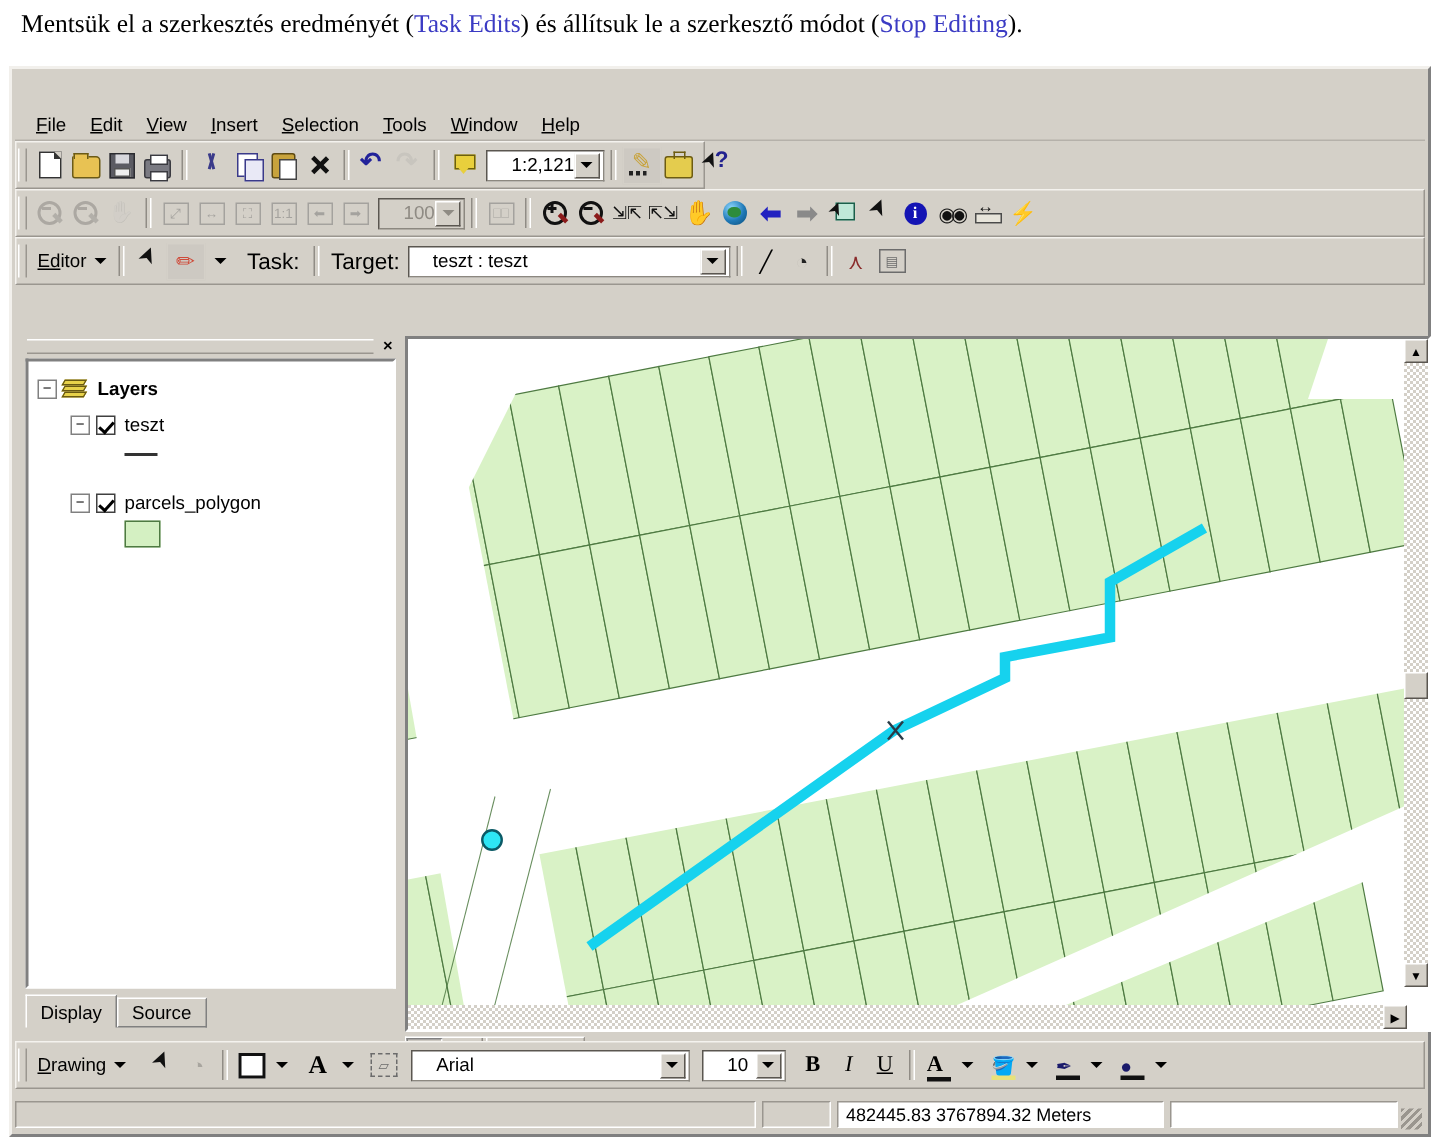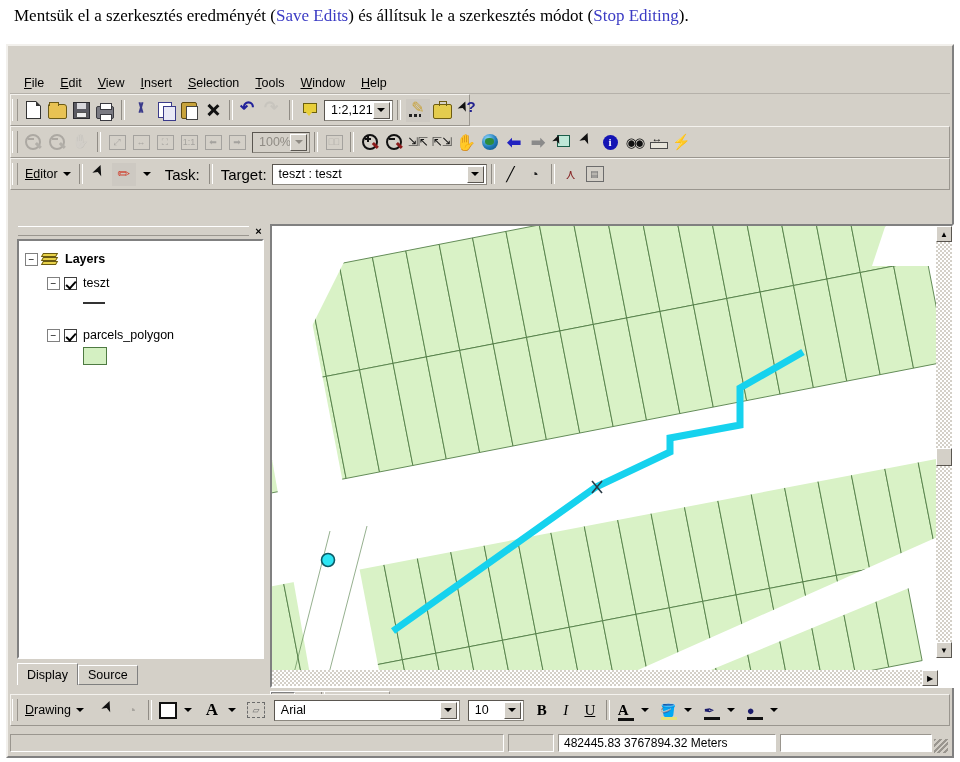--- a/index.html
+++ b/index.html
@@ -147,21 +147,21 @@
   .ic-meas::after{content:"↔";position:absolute;left:2px;top:-3px;font-size:11px;color:#111;}
   .ic-bolt{font-size:15px;color:#b9b9b9;}
   .ic-refresh{font-size:13px;color:#1a5fa8;}
   .ic-pause{font-size:10px;color:#222;}
 
   .combo{
     height:21px;background:#fff;border:1px solid #8c8880;
     border-top-color:#5a5650;border-left-color:#5a5650;
     display:flex;align-items:center;box-sizing:border-box;
   }
-  .combo .val{flex:1;font-size:12.5px;padding-left:6px;color:#000;white-space:nowrap;overflow:hidden;}
+  .combo .val{flex:1;font-size:12.5px;padding-left:16px;color:#000;white-space:nowrap;overflow:hidden;}
   .combo .arrow{
     width:17px;height:17px;margin-right:2px;background:#d4d0c8;flex:none;
     border:1px solid #fff;border-right-color:#5a5650;border-bottom-color:#5a5650;
     display:flex;align-items:center;justify-content:center;box-sizing:border-box;
   }
   .combo .arrow::after{content:"";border-width:4px 4px 0 4px;border-style:solid;border-color:#000 transparent transparent transparent;}
   .combo.disabled{background:#d4d0c8;color:#888;}
   .combo.disabled .val{color:#8f8b84;}
   .combo.disabled .arrow::after{border-top-color:#8f8b84;}
 
@@ -267,21 +267,21 @@
   }
   .grip-corner{
     position:absolute;right:2px;bottom:1px;width:14px;height:14px;
     background:repeating-linear-gradient(135deg,#9a968f 0 2px,transparent 2px 4px);
   }
 </style>
 </head>
 <body>
 
 <div id="caption">
-  <span>Mentsük el a szerkesztés eredményét (</span><span class="blue">Save Edits</span><span>) és állítsuk le a szerkesztés módot (</span><span class="blue">Stop Editing</span><span>).</span>
+  <span>Mentsük el a szerkesztés eredményét (</span><span class="blue">Task Edits</span><span>) és állítsuk le a szerkesztő módot (</span><span class="blue">Stop Editing</span><span>).</span>
 </div>
 
 <div id="appwin">
 
 
   <div class="menubar">
     <span class="menuitem"><u>F</u>ile</span>
     <span class="menuitem"><u>E</u>dit</span>
     <span class="menuitem"><u>V</u>iew</span>
     <span class="menuitem"><u>I</u>nsert</span>

